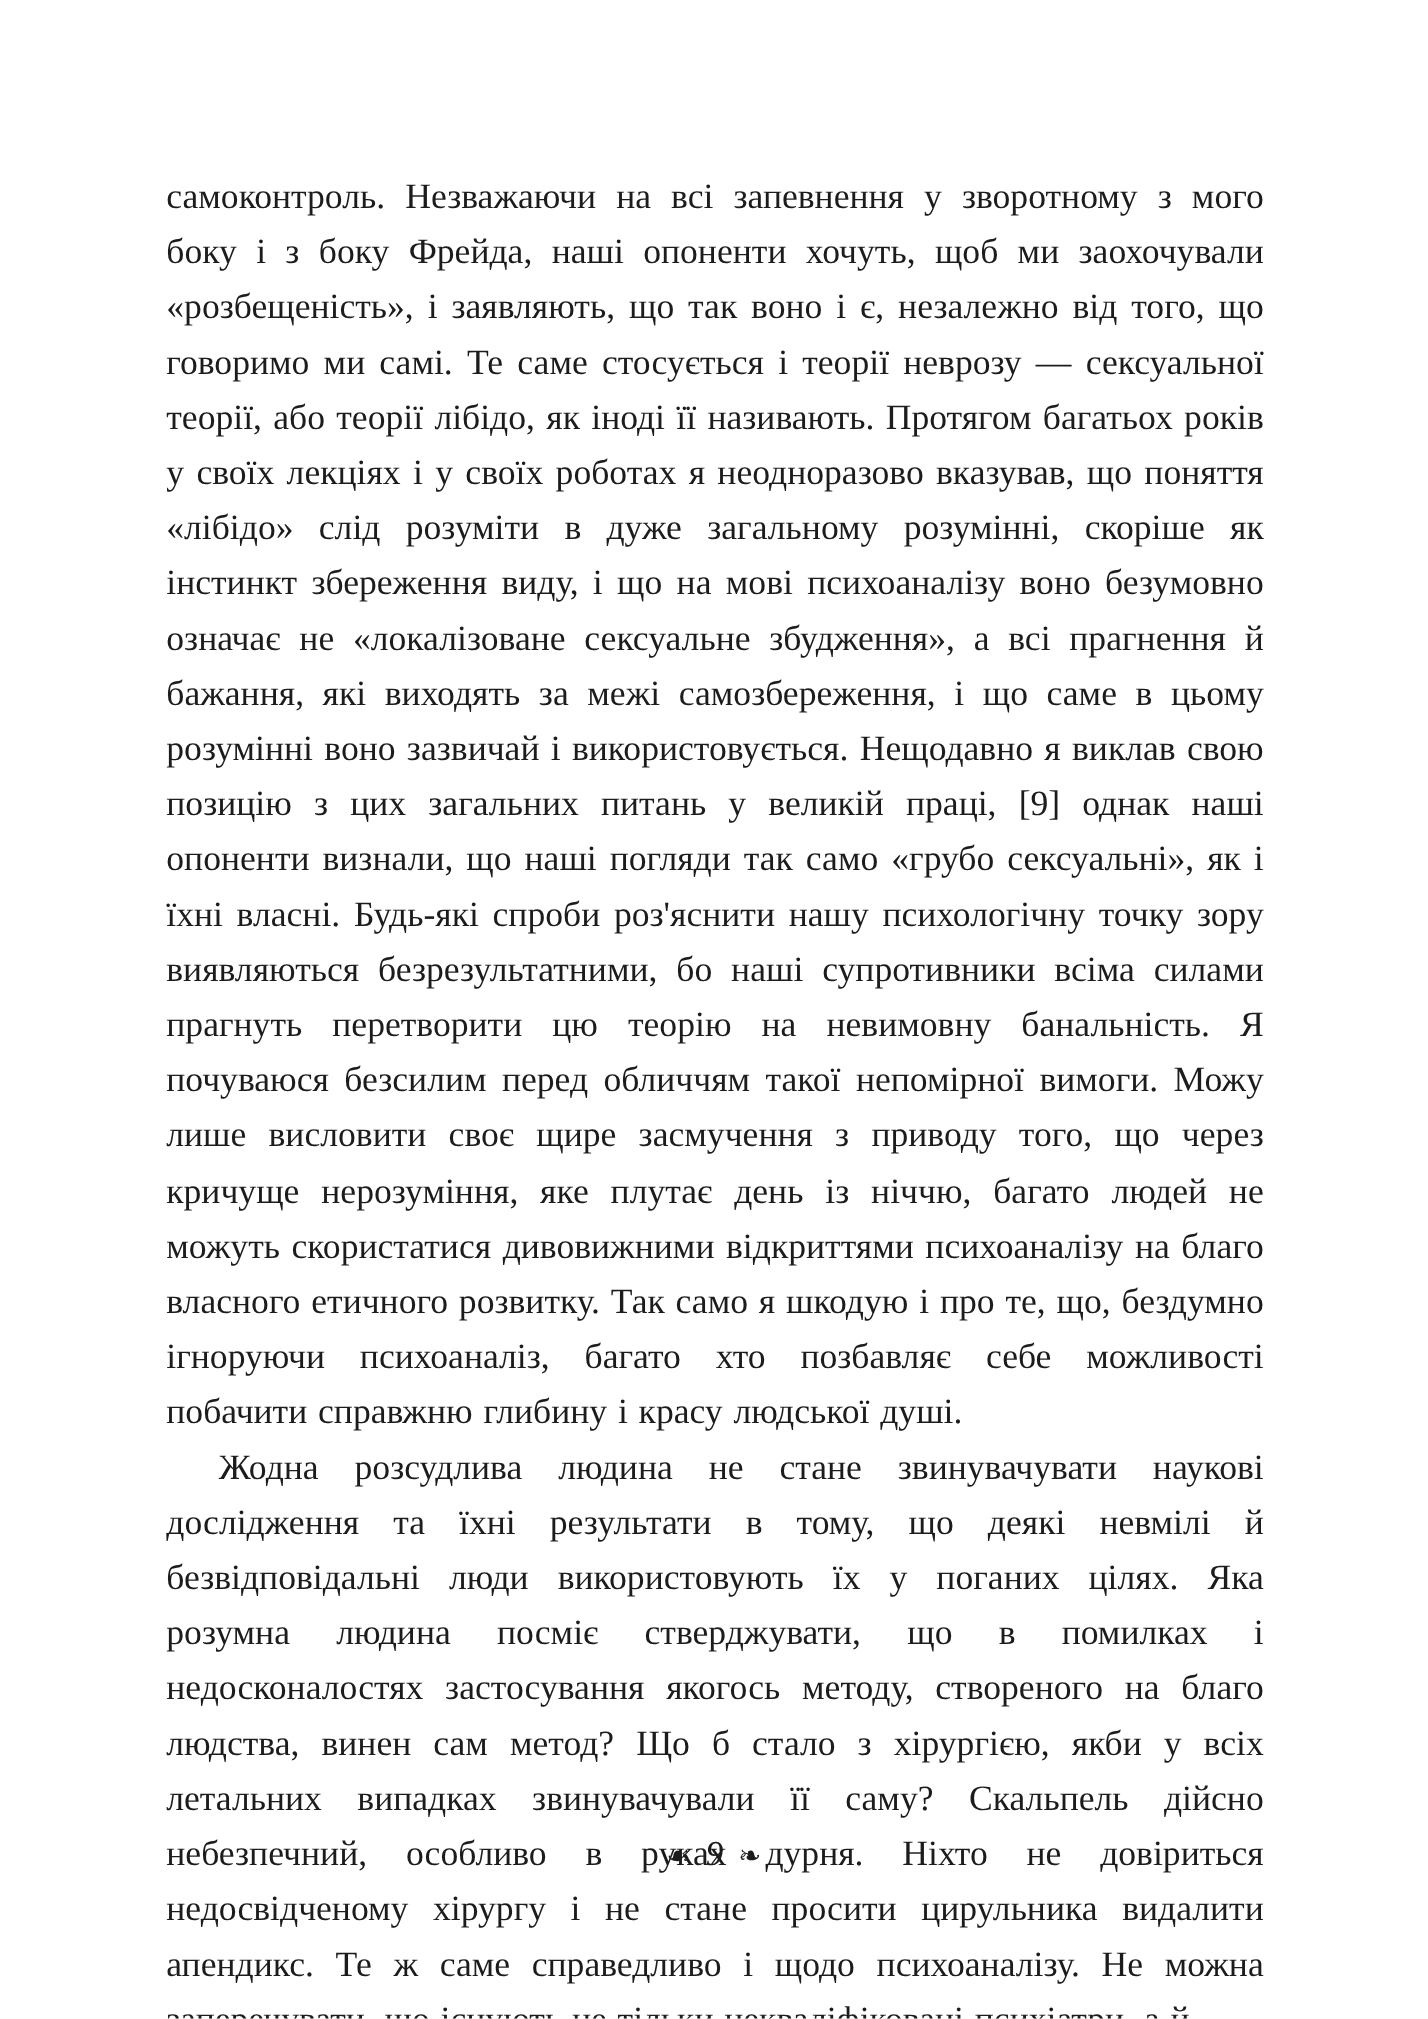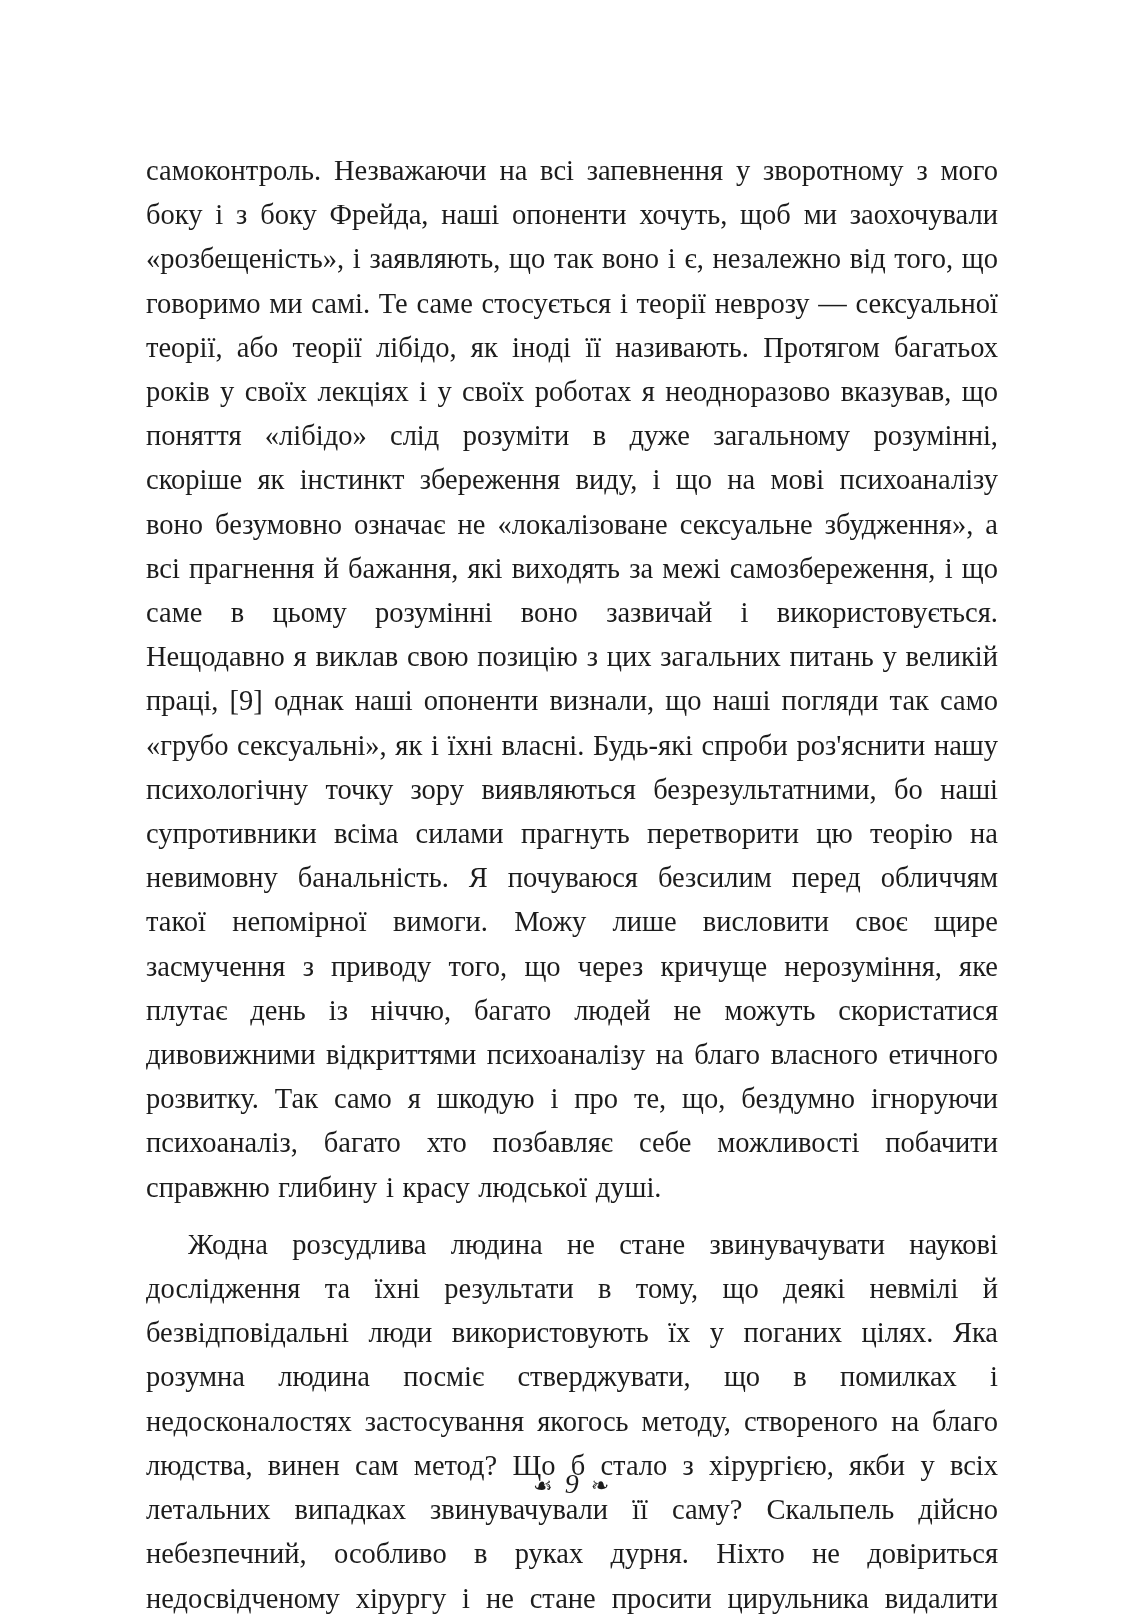--- a/index.html
+++ b/index.html
@@ -20,21 +20,21 @@
     position: absolute;
     left: 133px;
     right: 131px;
     top: 136px;
     font-size: 28.5px;
     line-height: 44.2px;
     text-align: justify;
     text-align-last: left;
   }
   .text-block p {
-    margin: 13px;
+    margin: 0;
     padding: 0;
     word-spacing: 1.5px;
   }
   .text-block p.indented {
     text-indent: 42px;
   }
   .page-footer {
     position: absolute;
     left: 0;
     right: 0;

